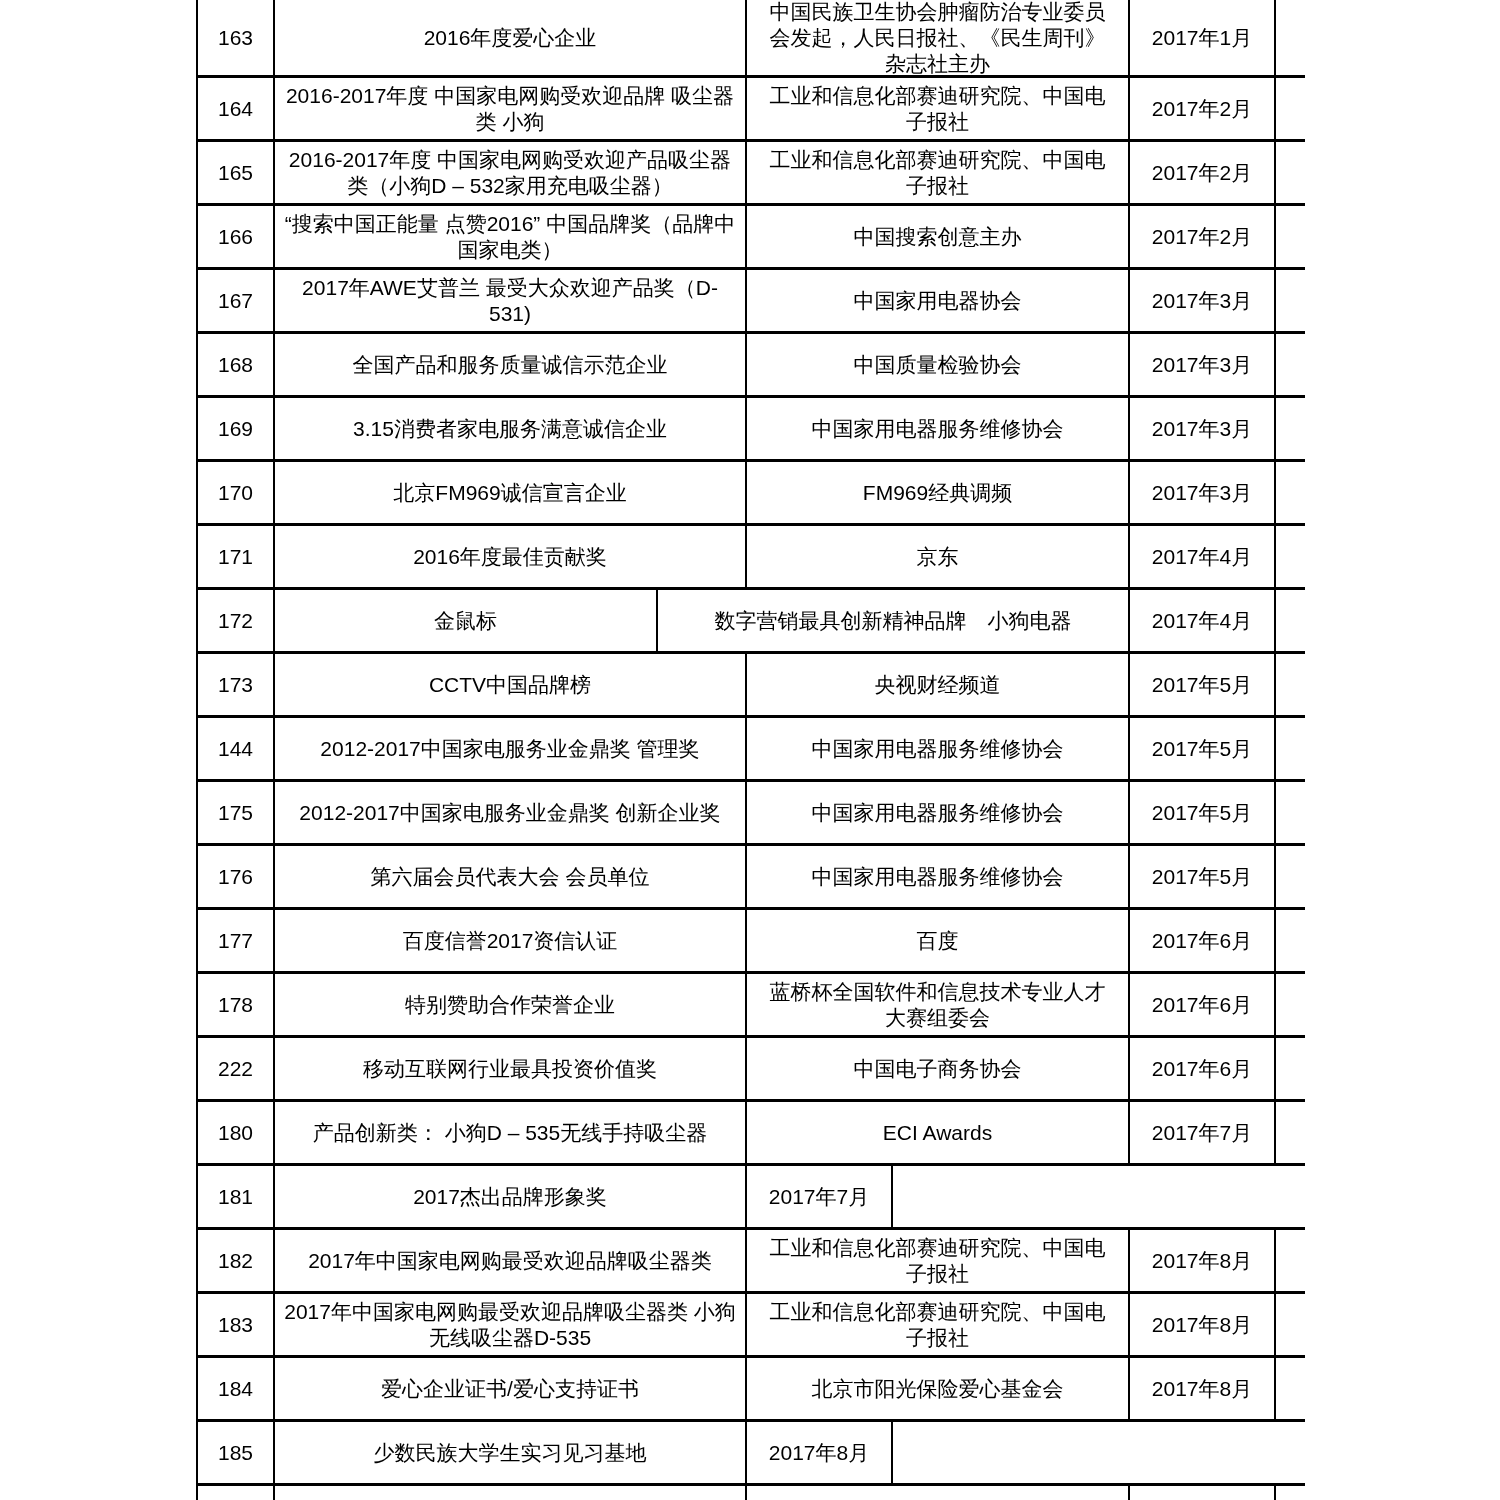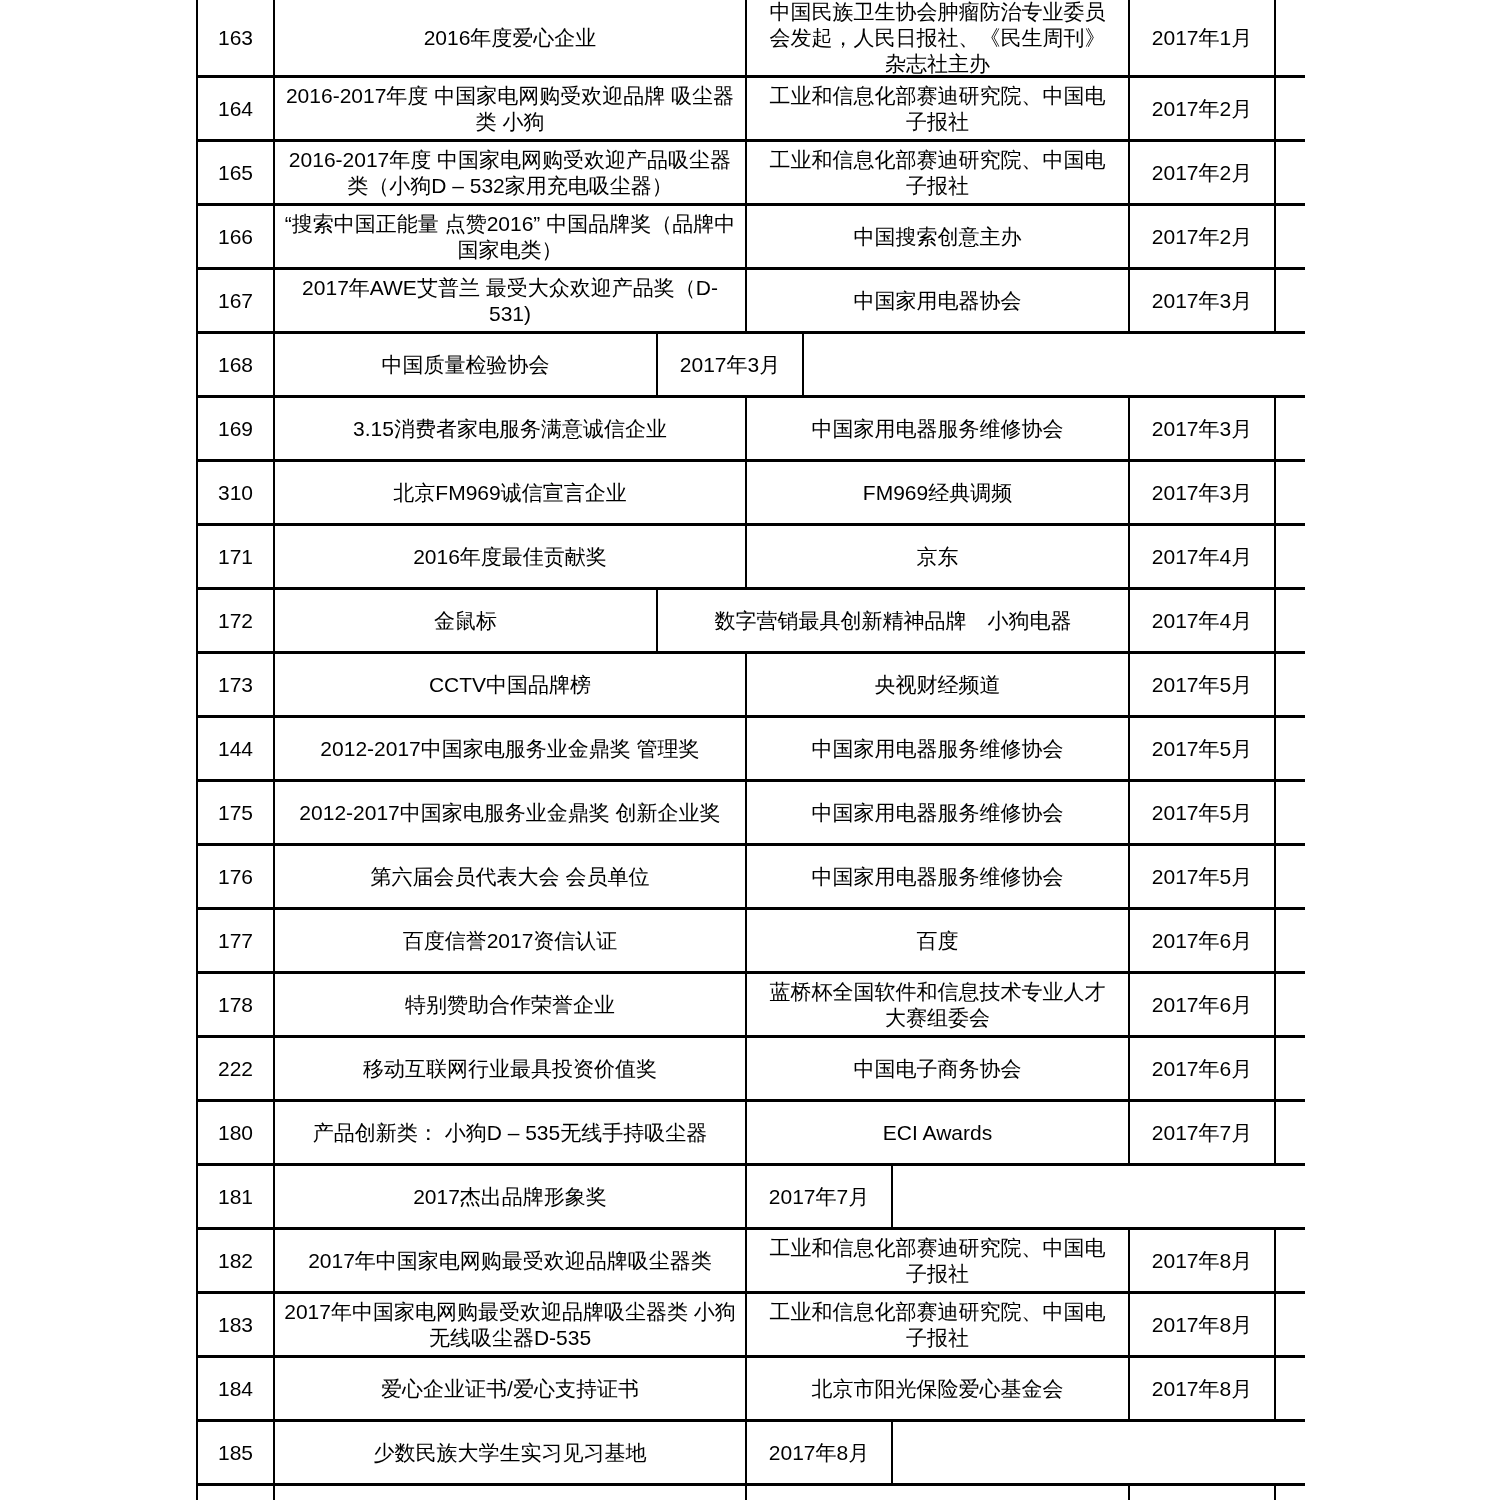--- a/index.html
+++ b/index.html
@@ -122,20 +122,23 @@
           <span>中国家用电器协会</span>
         </div>
         <div class="cell c-date">
           <span>2017年3月</span>
         </div>
       </div>
       <div class="t-row">
         <div class="cell c-no">
           <span>168</span>
         </div>
+        <div class="cell c-award">
+          <span>全国产品和服务质量诚信示范企业</span>
+        </div>
         <div class="cell c-org">
           <span>中国质量检验协会</span>
         </div>
         <div class="cell c-date">
           <span>2017年3月</span>
         </div>
       </div>
       <div class="t-row">
         <div class="cell c-no">
           <span>169</span>
@@ -145,21 +148,21 @@
         </div>
         <div class="cell c-org">
           <span>中国家用电器服务维修协会</span>
         </div>
         <div class="cell c-date">
           <span>2017年3月</span>
         </div>
       </div>
       <div class="t-row">
         <div class="cell c-no">
-          <span>310</span>
+          <span>170</span>
         </div>
         <div class="cell c-award">
           <span>北京FM969诚信宣言企业</span>
         </div>
         <div class="cell c-org">
           <span>FM969经典调频</span>
         </div>
         <div class="cell c-date">
           <span>2017年3月</span>
         </div>

